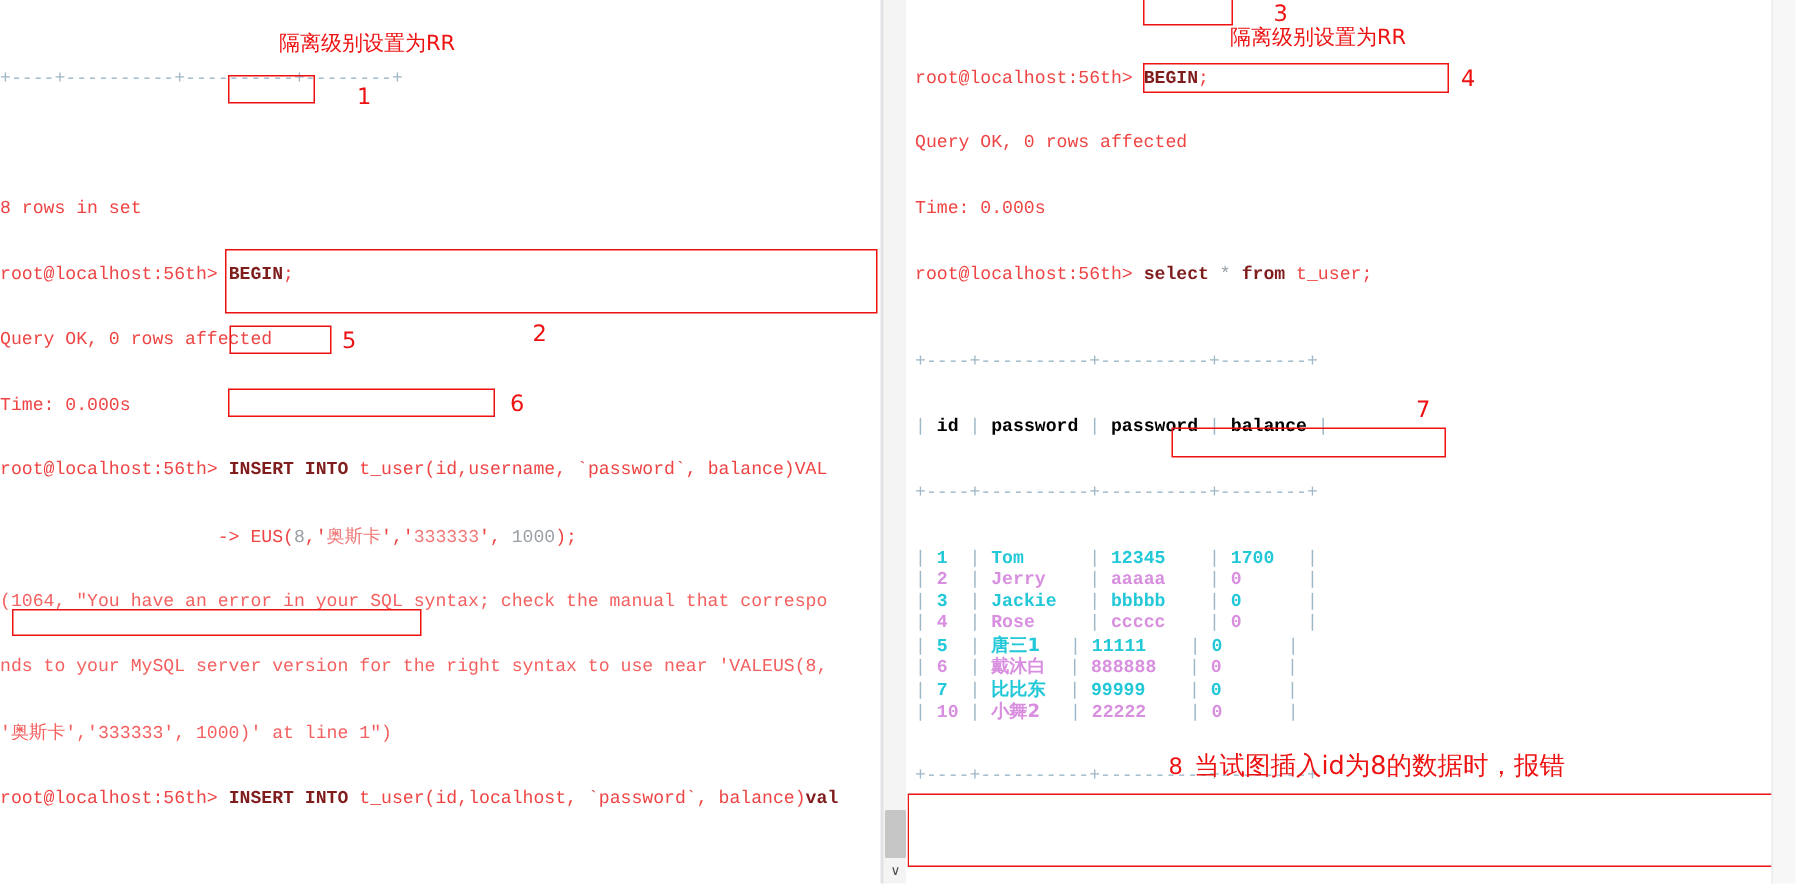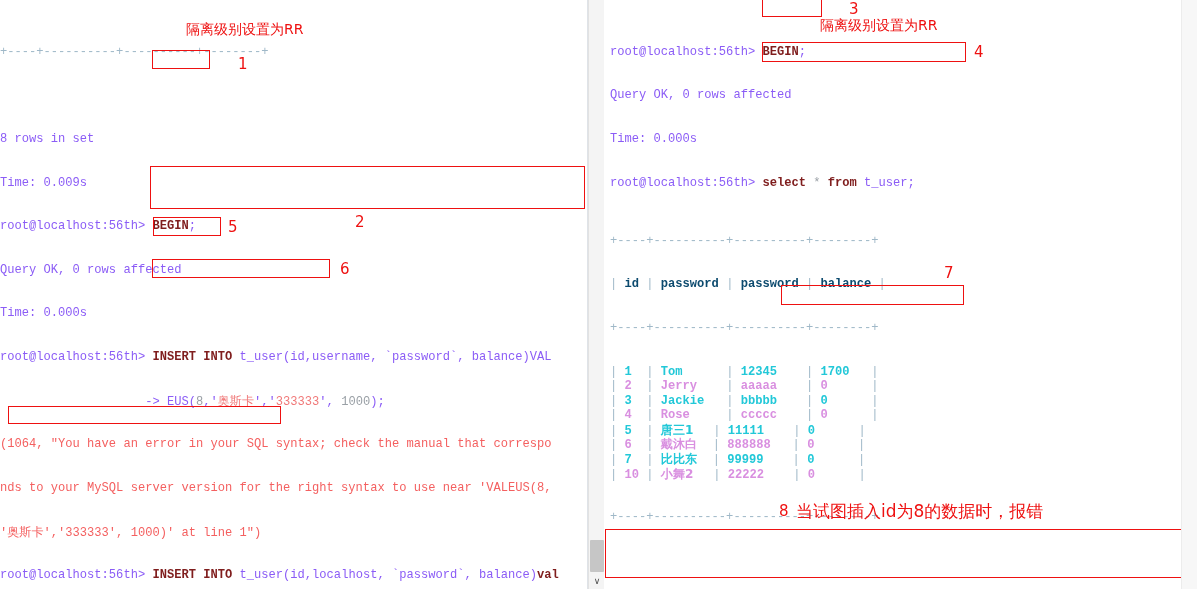--- a/index.html
+++ b/index.html
@@ -67,23 +67,23 @@
     line-height: 14.55px;
     white-space: pre;
     letter-spacing: 0px;
   }
   #term-left  { padding-left: 0px; padding-top: 1px; }
   #term-right { padding-left: 5px; padding-top: 1px; }
 
   .ln { display: block; height: 14.55px; white-space: pre; }
 
   
-  .c-gray   { color: #8b5cf6; }
+  .c-gray   { color: #ef4444; }
   .c-red    { color: #f46060; }            
-  .c-hdr    { color: #0c4a6e; font-weight: bold; margin-top: 16px; }
+  .c-hdr    { color: #000000; font-weight: bold; margin-top: 16px; }
   .c-grn    { color: #7f1d1d; font-weight: bold; font-family: Liberation Mono, monospace; }   
   .c-cyan   { color: #22c8d8; font-weight: bold; }   
   .c-mag    { color: #d98fe0; font-weight: bold; }   
   .c-bar    { color: #9fb8c8; }            
   .c-num    { color: #9aa0a6; }            
   .c-lit    { color: #f07878; }            
   .c-cn     { font-family: "DejaVu Sans", sans-serif; }
 
   
   .annobox {
@@ -110,21 +110,20 @@
 </style>
 </head>
 <body>
 
 <div class="pane" id="pane-left">
   <div class="term" id="term-left">
 
     <span class="ln"><span class="c-bar">+----+----------+----------+--------+</span></span>
     <span class="ln"> </span>
     <span class="ln"><span class="c-gray">8 rows in set</span></span>
-    <span class="ln"><span class="c-gray">Time: 0.009s</span></span>
     <span class="ln"><span class="c-gray">root@localhost:56th&gt;</span><span class="c-gray"> </span><span class="c-grn">BEGIN</span><span class="c-gray">;</span></span>
     <span class="ln"><span class="c-gray">Query OK, 0 rows affected</span></span>
     <span class="ln"><span class="c-gray">Time: 0.000s</span></span>
     <span class="ln"><span class="c-gray">root@localhost:56th&gt;</span><span class="c-gray"> </span><span class="c-grn">INSERT INTO</span><span class="c-gray"> t_user(id,username, `password`, balance)VAL</span></span>
     <span class="ln"><span class="c-gray">                    -&gt; EUS(</span><span class="c-num">8</span><span class="c-gray">,'</span><span class="c-lit c-cn">奥斯卡</span><span class="c-gray">','</span><span class="c-lit">333333</span><span class="c-gray">', </span><span class="c-num">1000</span><span class="c-gray">);</span></span>
     <span class="ln"><span class="c-red">(1064, "You have an error in your SQL syntax; check the manual that correspo</span></span>
     <span class="ln"><span class="c-red">nds to your MySQL server version for the right syntax to use near 'VALEUS(8,</span></span>
     <span class="ln"><span class="c-red">'</span><span class="c-red c-cn">奥斯卡</span><span class="c-red">','333333', 1000)' at line 1")</span></span>
     <span class="ln"><span class="c-gray">root@localhost:56th&gt;</span><span class="c-gray"> </span><span class="c-grn">INSERT INTO</span><span class="c-gray"> t_user(id,localhost, `password`, balance)</span><span class="c-grn">val</span></span>
     

